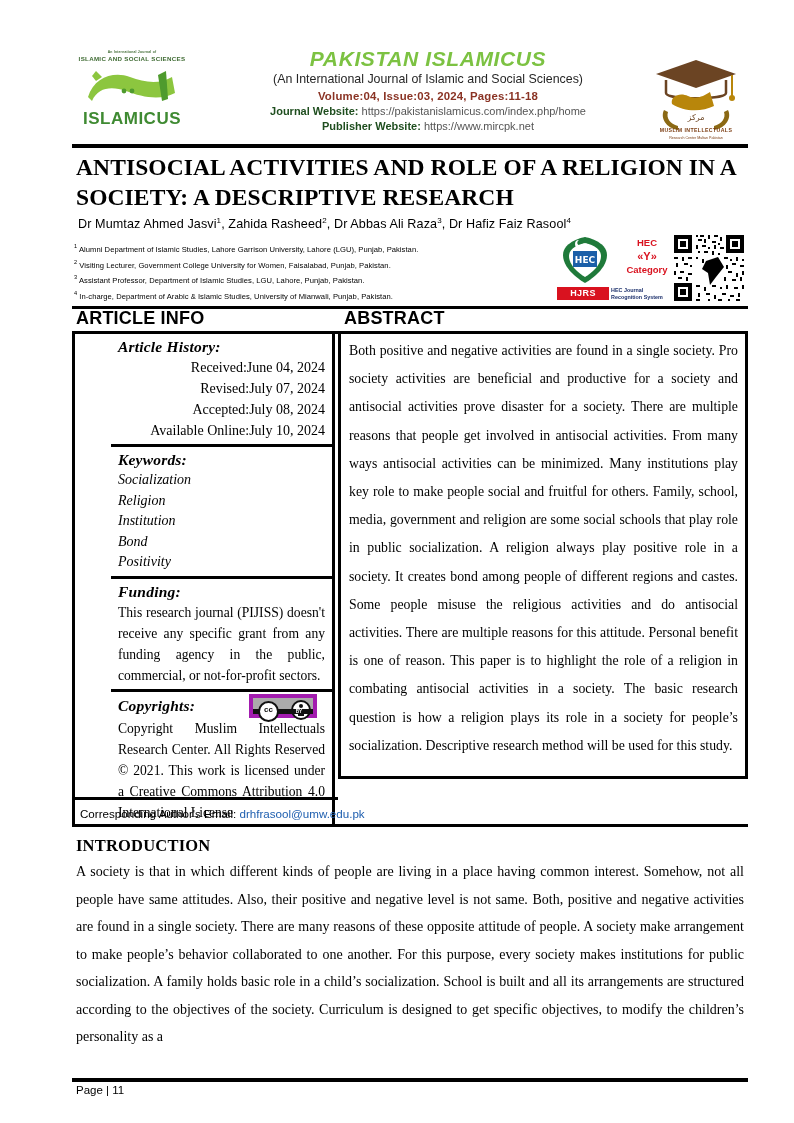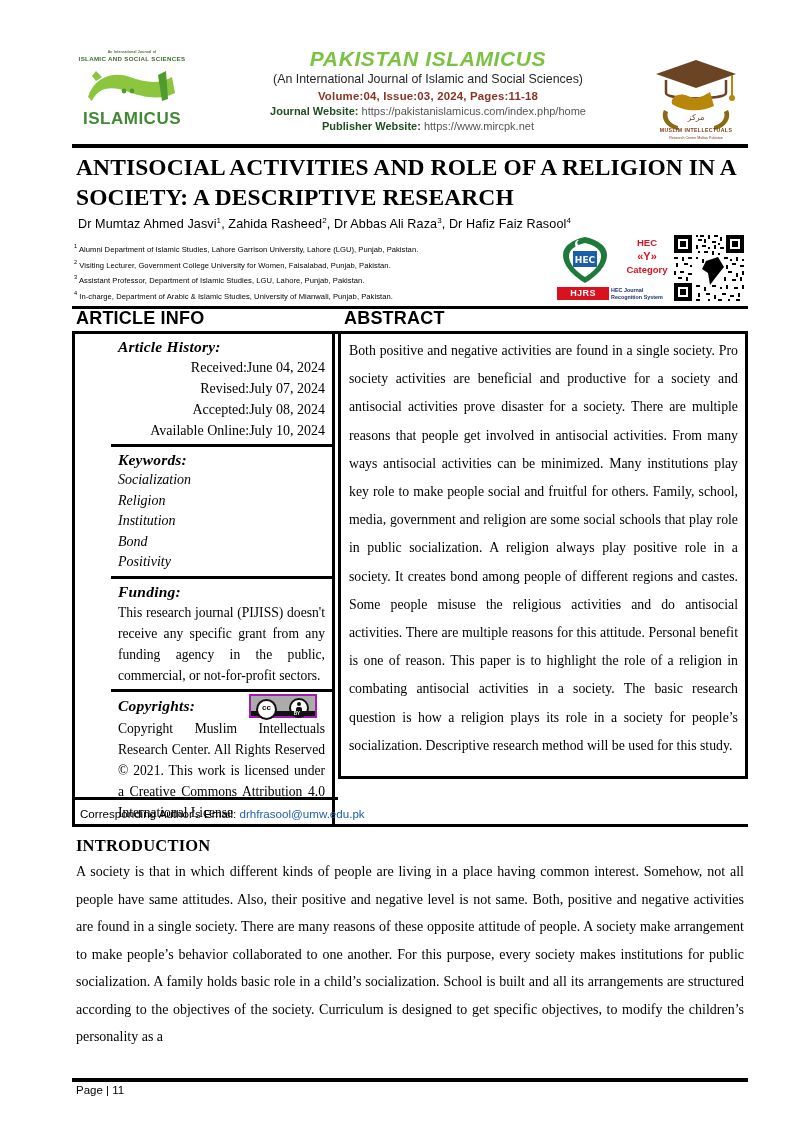--- a/index.html
+++ b/index.html
@@ -292,21 +292,21 @@
     text-align: justify;
   }
   .copy-head-row {
     display: flex;
     align-items: center;
     justify-content: space-between;
   }
   .cc-badge {
     width: 68px; height: 24px;
     background: #ababab;
-    border: 2px solid #a21caf;
+    border: 4px solid #a21caf;
     position: relative;
     box-sizing: border-box;
     margin-right: 8px;
   }
   .cc-badge .cc-circ {
     position: absolute;
     left: 5px; top: 3px;
     width: 17px; height: 17px;
     border-radius: 50%;
     border: 2px solid #111;

